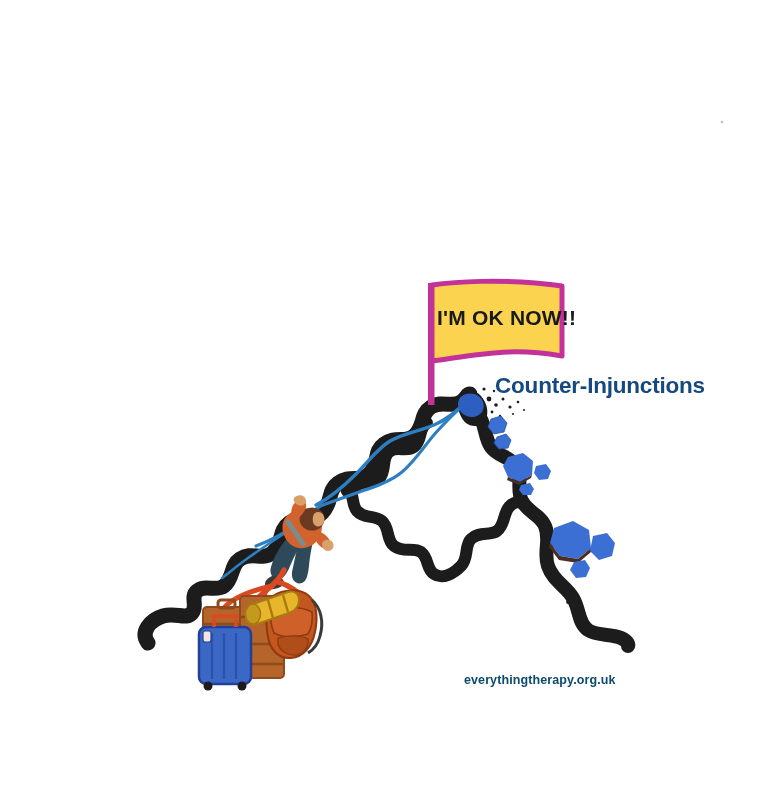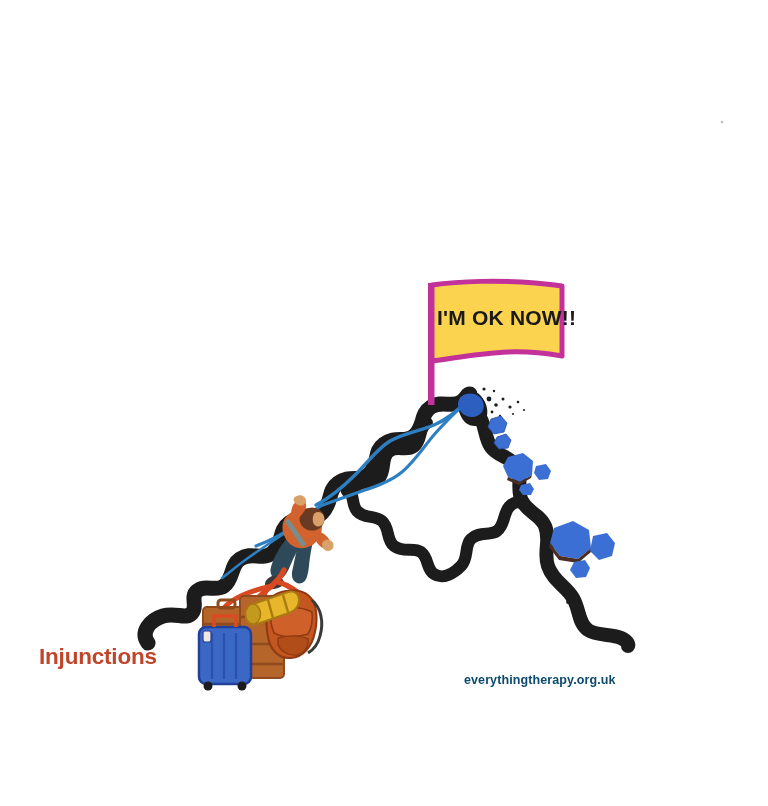--- a/index.html
+++ b/index.html
@@ -258,20 +258,20 @@
       <line x1="224" y1="633" x2="224" y2="679" stroke="#2B51AE" stroke-width="2.2"></line>
       <line x1="236" y1="633" x2="236" y2="679" stroke="#2B51AE" stroke-width="2.2"></line>
       <rect x="203" y="631" width="8" height="11" rx="2" fill="#F3E5E0" stroke="#22409A" stroke-width="1.2"></rect>
       <circle cx="208" cy="686" r="4.5" fill="#1C1C1C"></circle>
       <circle cx="242" cy="686" r="4.5" fill="#1C1C1C"></circle>
       <path d="M 214 627 L 214 616 L 236 616 L 236 627" fill="none" stroke="#D94A22" stroke-width="3.5"></path>
     </g>
 
   </svg>
 
-  <div class="label" id="label-injunctions">Injunctions</div>
-
+
+  <div class="label" id="label-counter-injunctions">Counter-Injunctions</div>
 
   <div id="flag-text">I'M OK NOW!!</div>
 
   <div id="watermark">everythingtherapy.org.uk</div>
 
 </div>
 
 </body></html>

